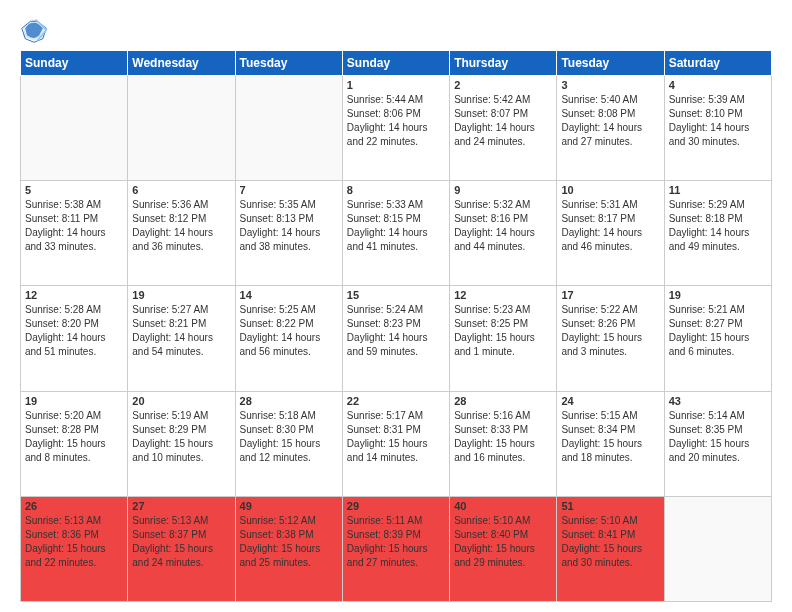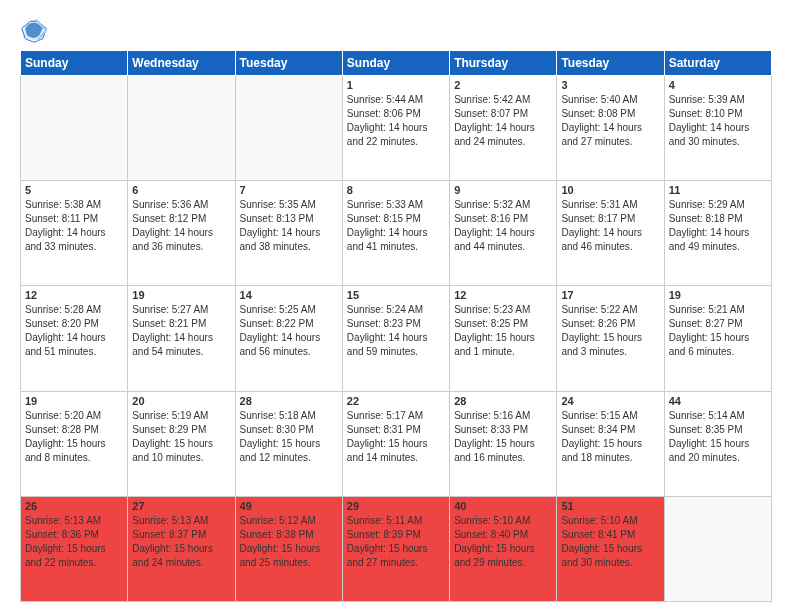--- a/index.html
+++ b/index.html
@@ -241,21 +241,21 @@
           </td>
           <td>
             <span class="day-number">28</span>
             <div class="day-info">Sunrise: 5:16 AM<br>Sunset: 8:33 PM<br>Daylight: 15 hours and 16 minutes.</div>
           </td>
           <td>
             <span class="day-number">24</span>
             <div class="day-info">Sunrise: 5:15 AM<br>Sunset: 8:34 PM<br>Daylight: 15 hours and 18 minutes.</div>
           </td>
           <td>
-            <span class="day-number">44</span>
+            <span class="day-number">43</span>
             <div class="day-info">Sunrise: 5:14 AM<br>Sunset: 8:35 PM<br>Daylight: 15 hours and 20 minutes.</div>
           </td>
         </tr>
         <tr>
           <td>
             <span class="day-number">26</span>
             <div class="day-info">Sunrise: 5:13 AM<br>Sunset: 8:36 PM<br>Daylight: 15 hours and 22 minutes.</div>
           </td>
           <td>
             <span class="day-number">27</span>

